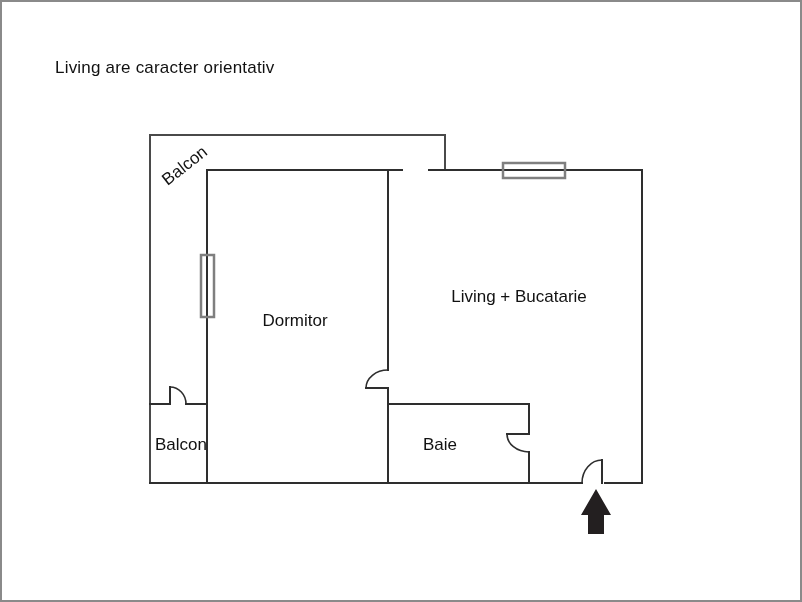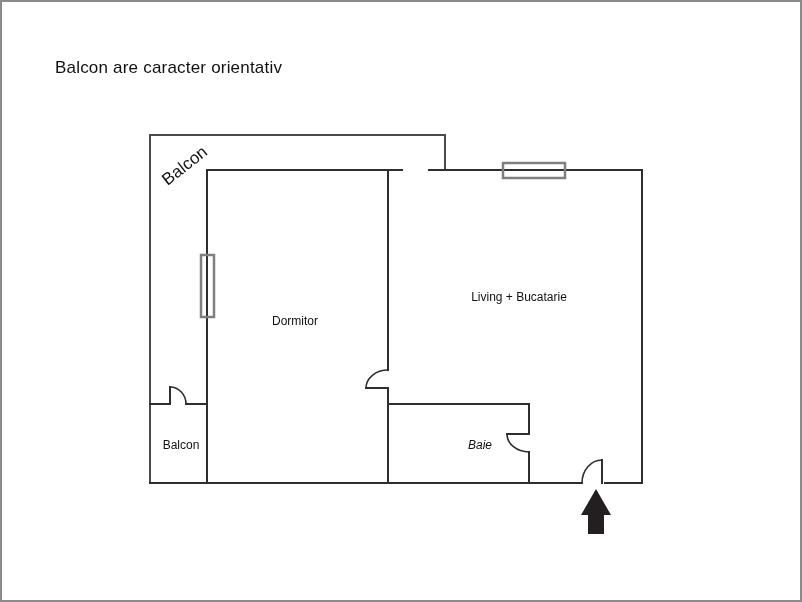--- a/index.html
+++ b/index.html
@@ -37,36 +37,36 @@
     fill: none;
   }
   .window {
     stroke: var(--color-window, #7f7f7f);
     stroke-width: 2.5;
     fill: none;
   }
   .arrow { fill: var(--color-arrow, #231f20); stroke: none; }
   .room-label {
     position: absolute;
-    font-size: 12px;
+    font-size: 17px;
     white-space: nowrap;
     transform: translate(-50%, -50%);
     color: var(--color-text, #111111);
   }
   .room-label.balcon {
     font-size: 17px;
     transform: translate(-50%, -50%) rotate(-38deg);
   }
 </style>
 </head>
 <body>
 
 <div class="canvas">
 
-  <div class="title">Balcon are caracter orientativ</div>
+  <div class="title">Living are caracter orientativ</div>
 
   <svg class="plan-svg" width="802" height="602" viewBox="0 0 802 602">
 
     <path class="wall balcony" d="M 443 168 L 443 133 L 148 133 L 148 481"></path>
 
     <path class="wall" d="M 205 168 H 400 M 427 168 H 640"></path>
 
     <path class="wall" d="M 640 168 V 481"></path>
 
     <path class="wall" d="M 148 481 H 580 M 603 481 H 640"></path>
@@ -92,15 +92,15 @@
   </svg>
 
   <div class="room-label balcon" style="left:183px; top:164px;">Balcon</div>
 
   <div class="room-label" style="left:293px; top:319px;">Dormitor</div>
 
   <div class="room-label" style="left:517px; top:295px;">Living + Bucatarie</div>
 
   <div class="room-label" style="left:179px; top:443px;">Balcon</div>
 
-  <div class="room-label" style="left:478px; top:443px;font-style:italic;">Baie</div>
+  <div class="room-label" style="left:438px; top:443px;">Baie</div>
 
 </div>
 
 </body></html>

